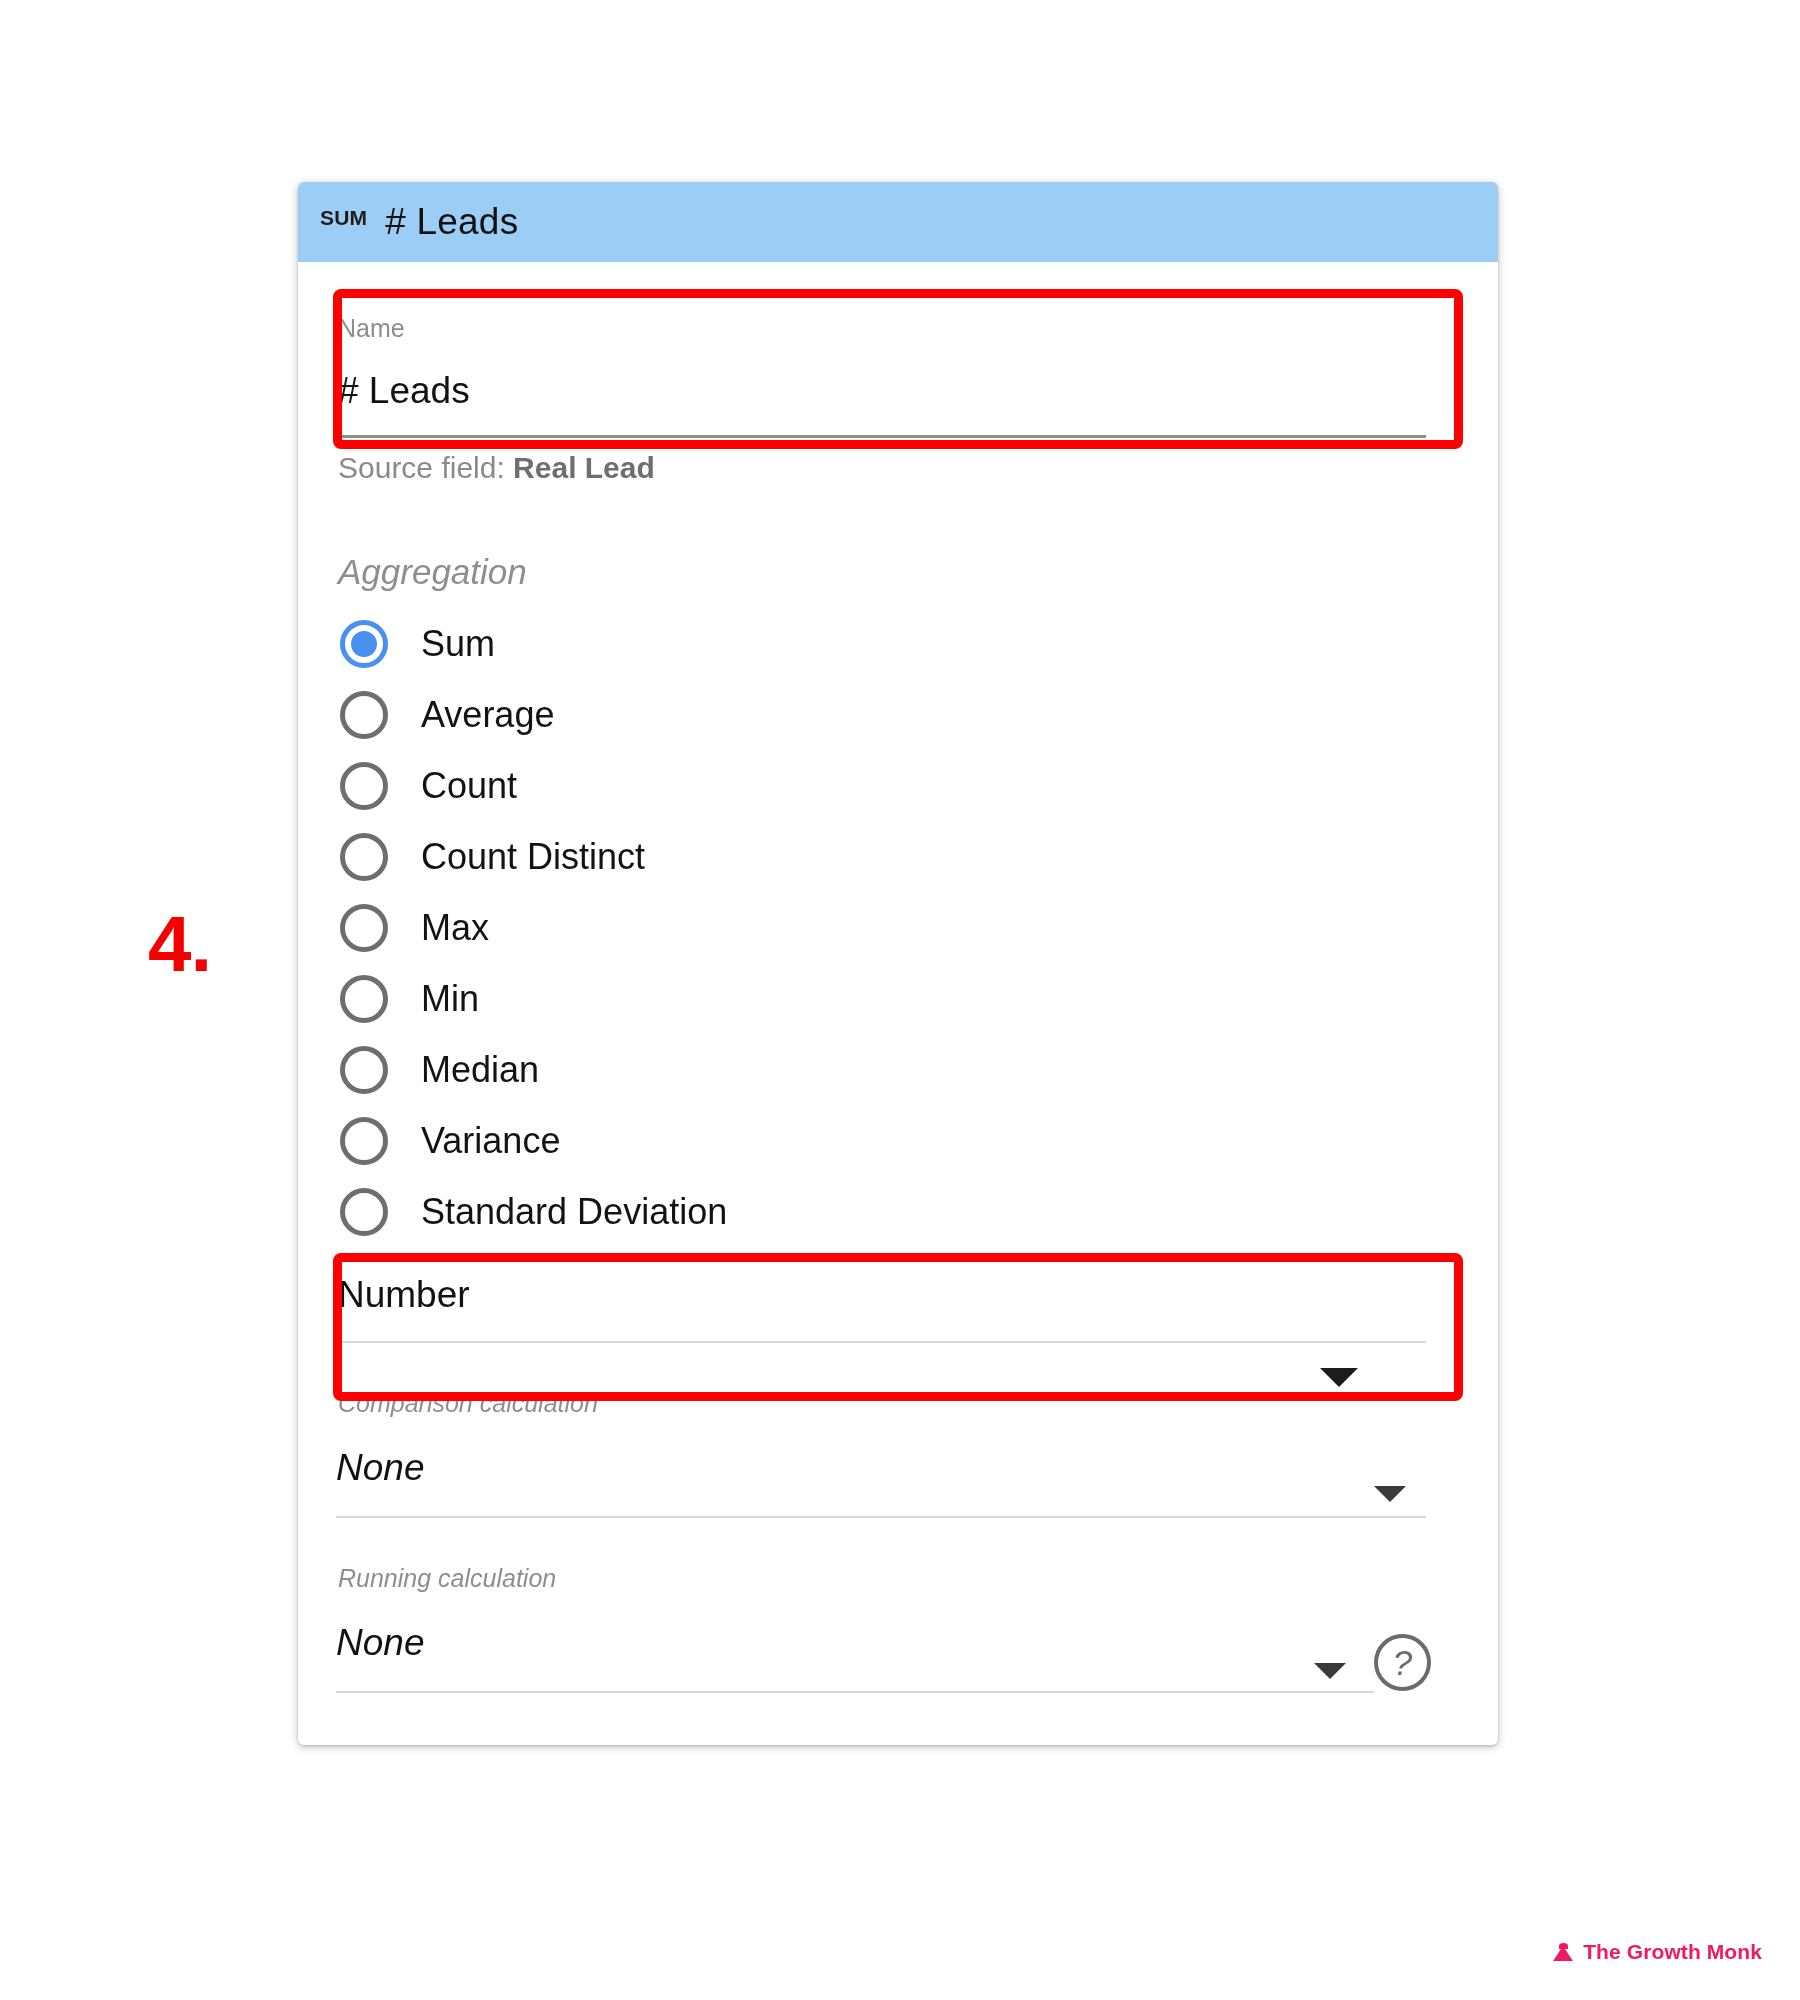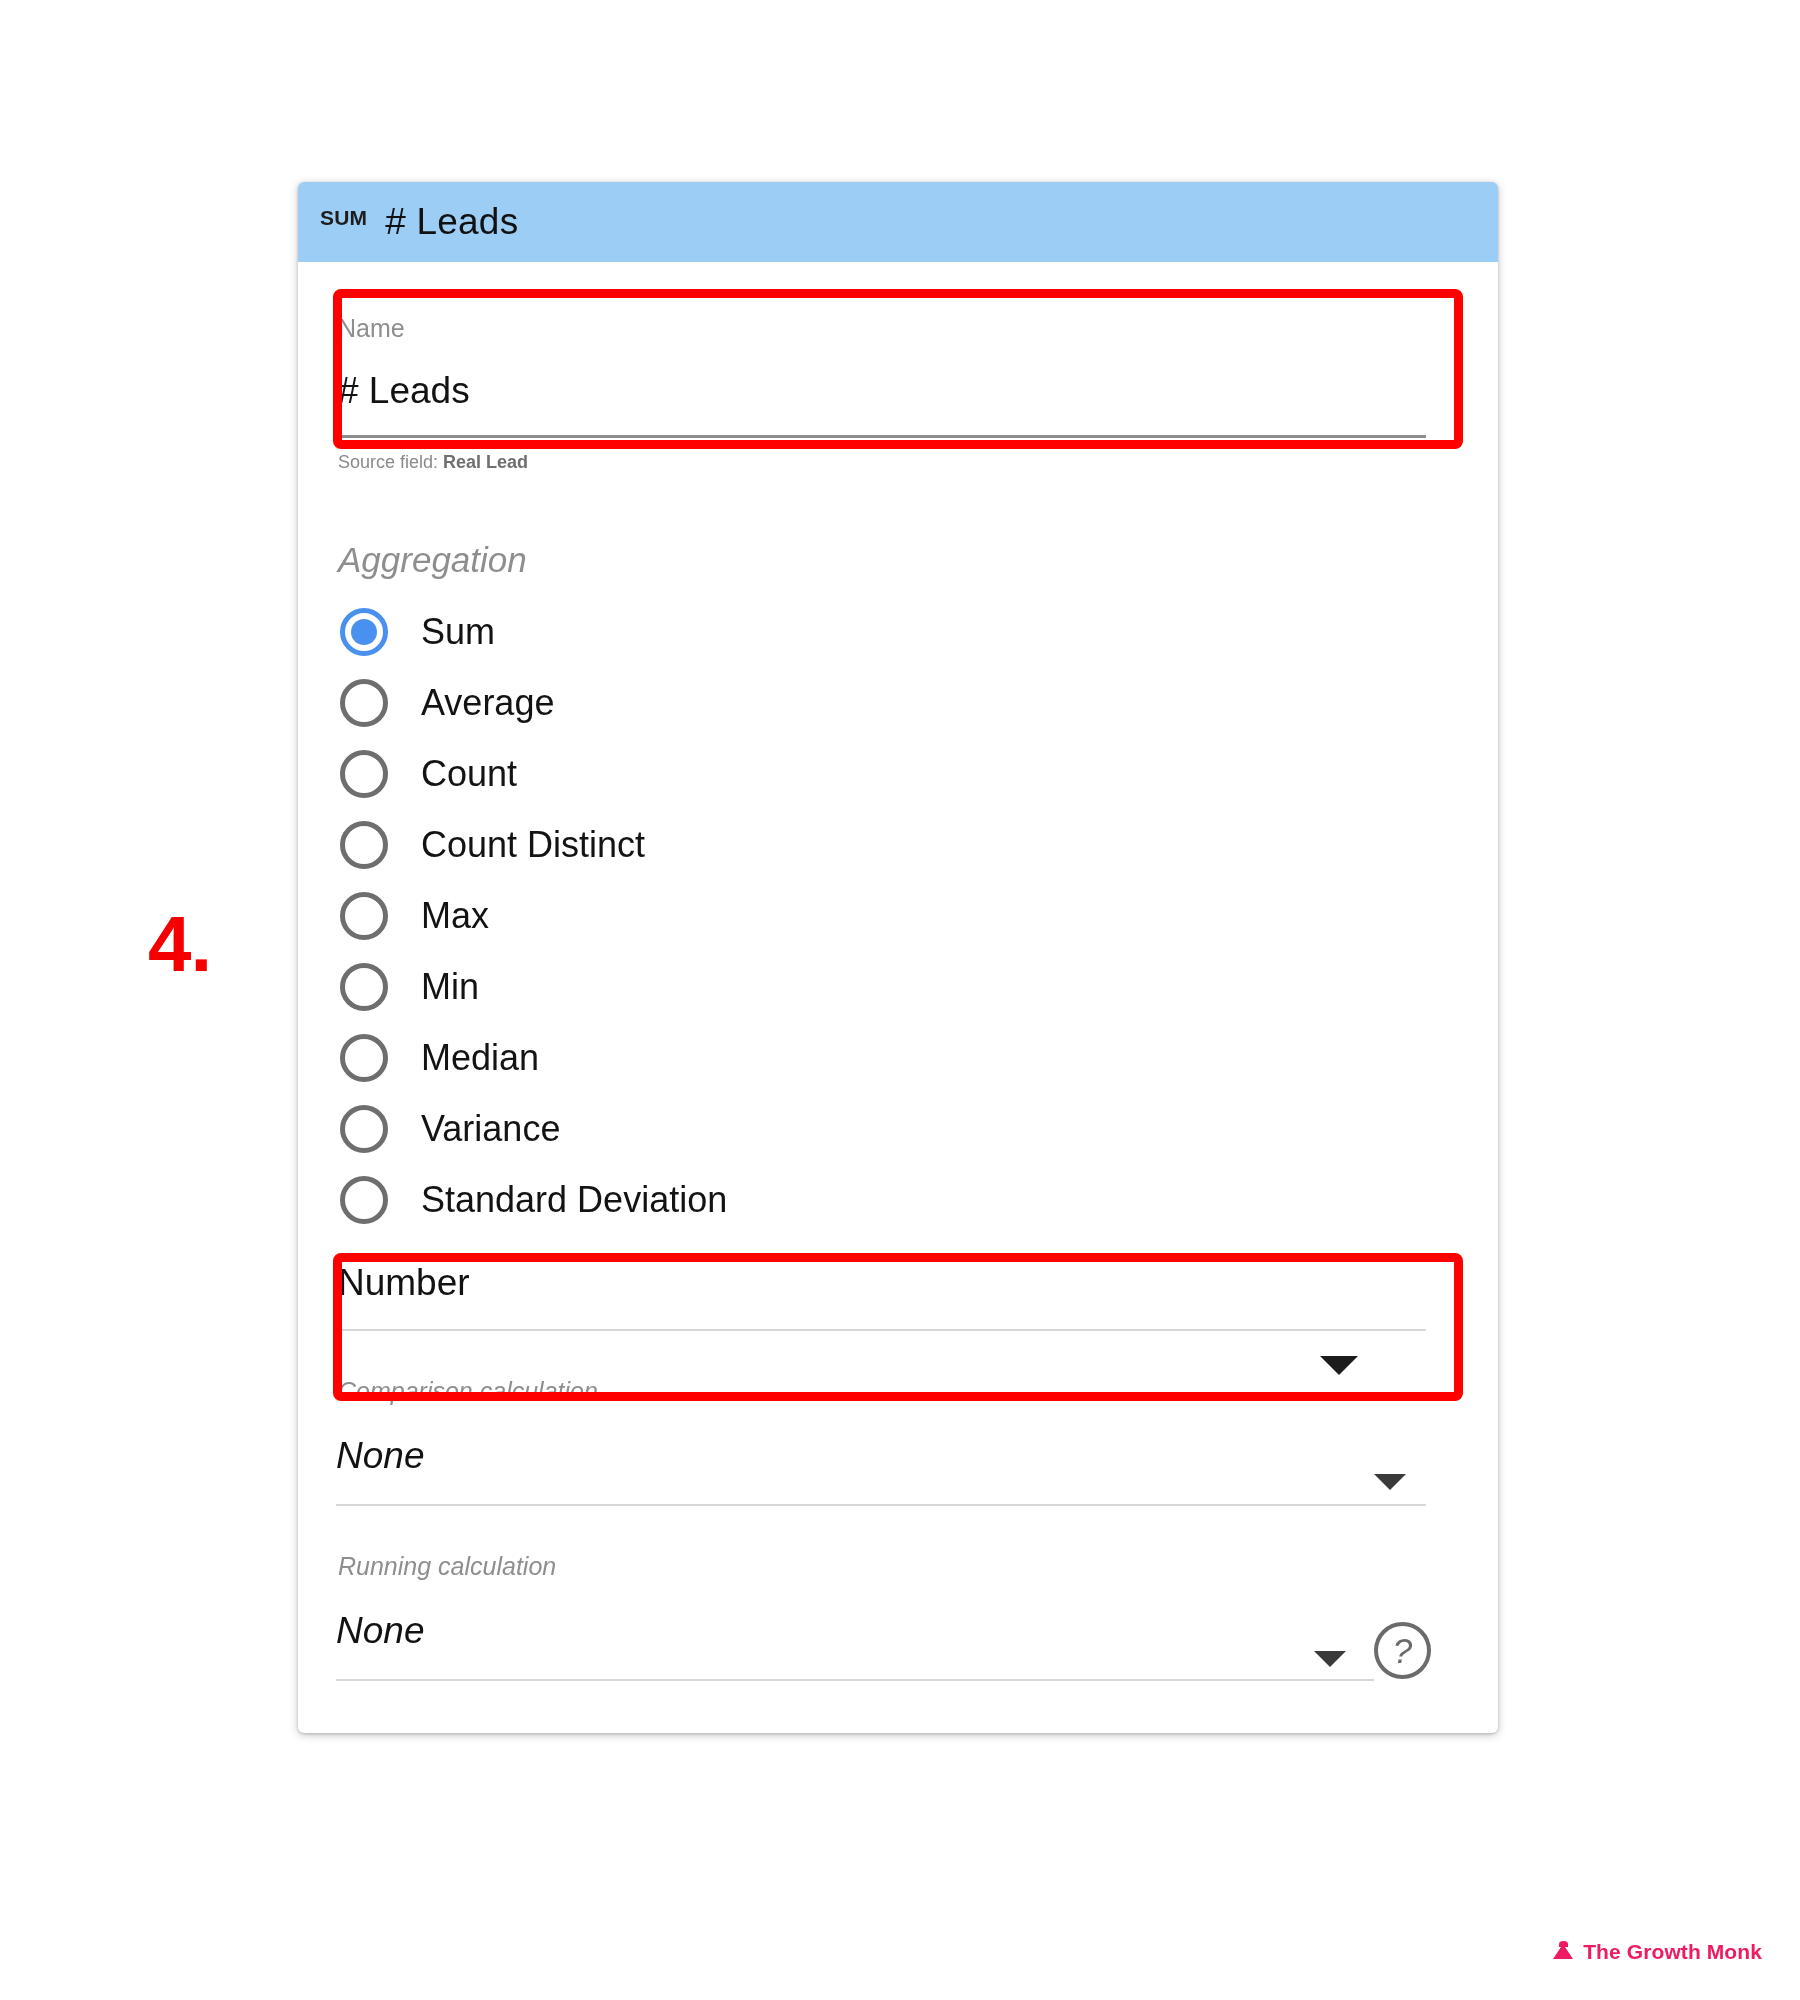--- a/index.html
+++ b/index.html
@@ -74,21 +74,21 @@
     font-weight: 400;
     line-height: 1;
   }
   .field-underline {
     height: 3px;
     background: #8d8d8d;
     width: 100%;
   }
   .field-underline.light { height: 2px; background: #d7d7d7; }
   .field-hint {
-    font-size: 18px;
+    font-size: 30px;
     color: #8a8a8a;
     line-height: 1;
   }
   .field-hint b { color: #6f6f6f; font-weight: bold; }
 
   
   .hl-box {
     position: absolute;
     border: 9px solid #ff0000;
     border-radius: 8px;
@@ -191,20 +191,21 @@
     justify-content: center;
     line-height: 1;
     cursor: pointer;
   }
 
   
   .watermark {
     position: absolute;
     right: 38px; bottom: 36px;
     display: flex;
+    align-items: center;
     gap: 9px;
   }
   .wm-logo {
     width: 21px; height: 21px;
     position: relative;
   }
   .wm-logo::before {
     content: "";
     position: absolute;
     left: 0; bottom: 2px;

